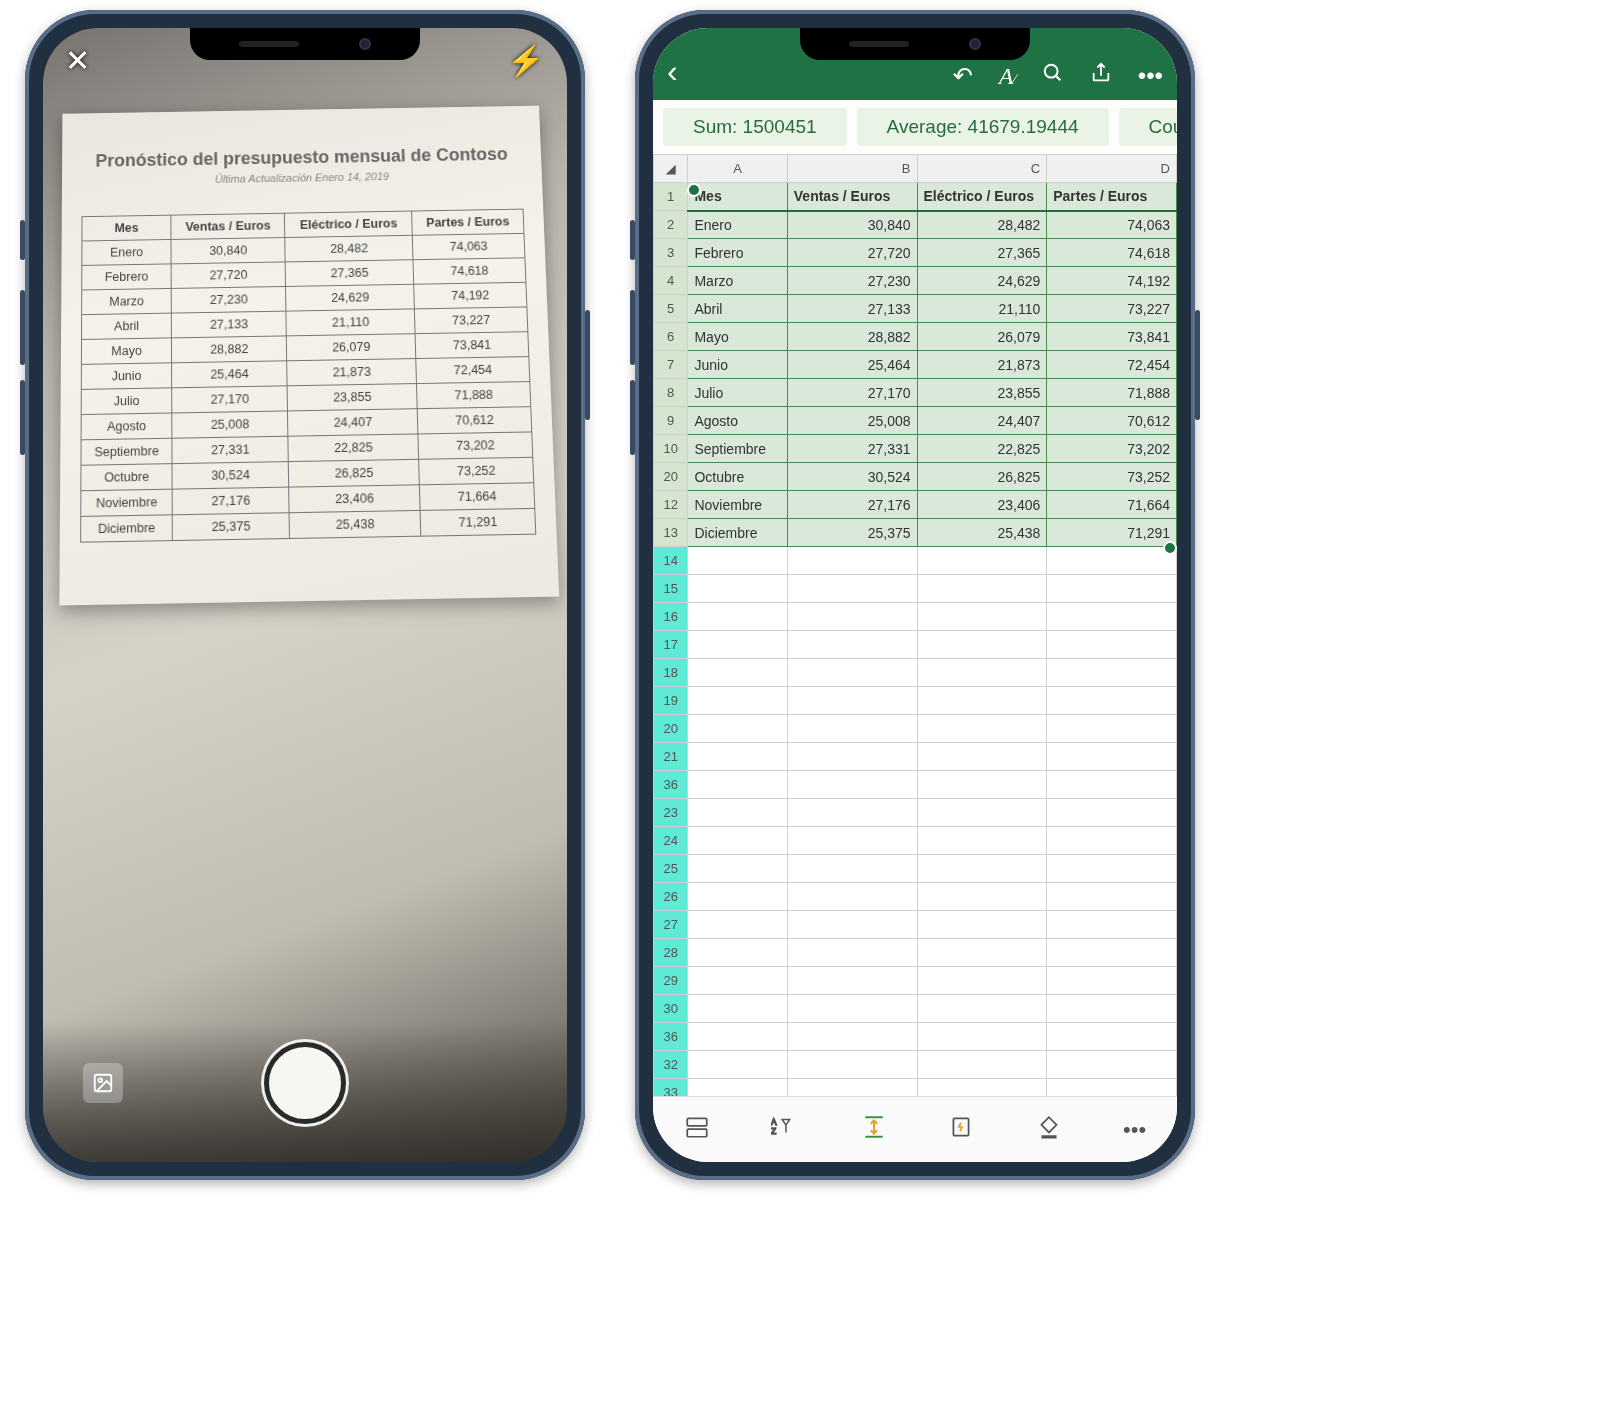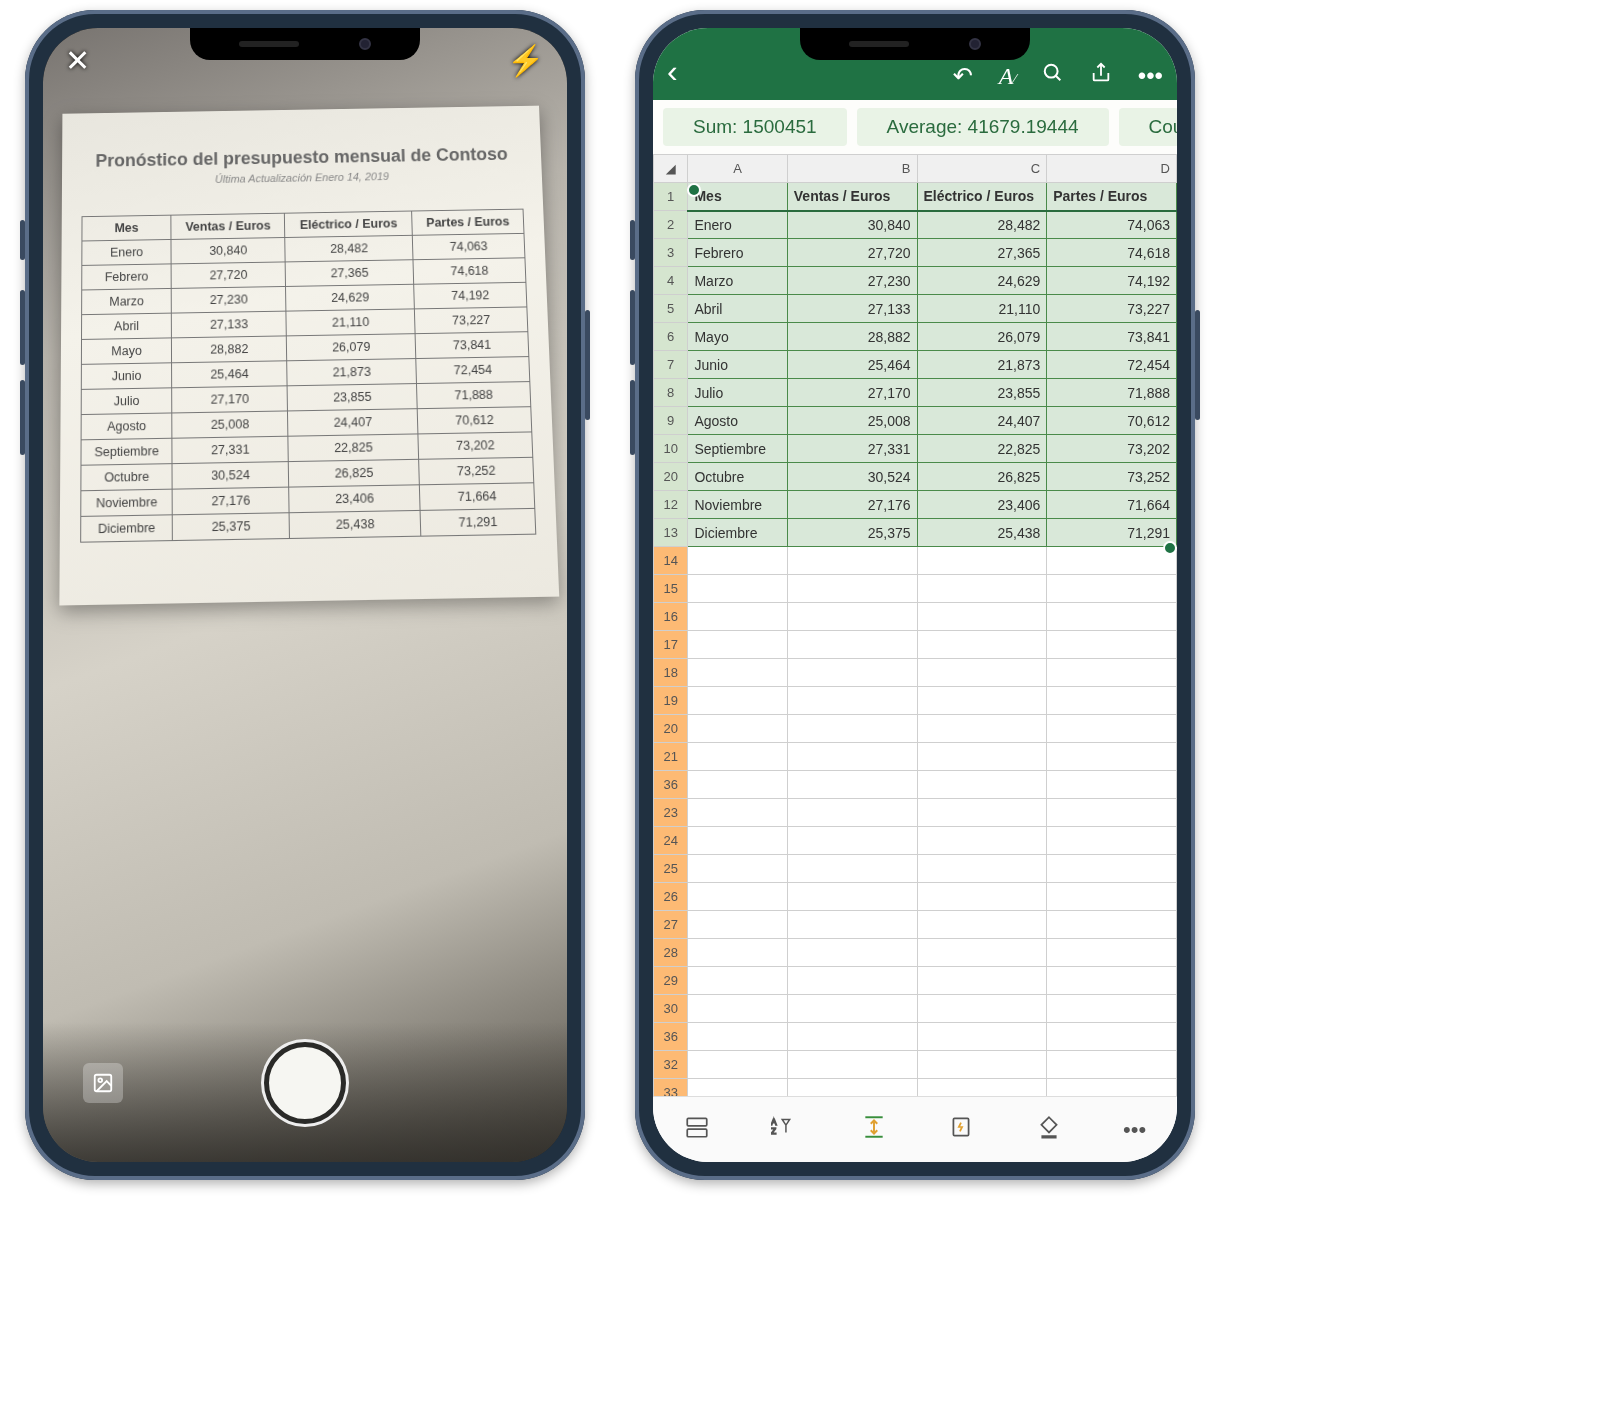--- a/index.html
+++ b/index.html
@@ -106,21 +106,21 @@
   .sheet td,.sheet th{
     border:1px solid #cfcfcf;
     height:28px;
     padding:0 6px;
     white-space:nowrap;
   }
   .sheet thead th{
     background:#f0f0f0;color:#555;font-weight:400;text-align:center;font-size:13px;
   }
   .sheet .rowhdr{
-    background:#fdba74;color:#555;text-align:center;width:34px;font-size:13px;
+    background:#5eead4;color:#555;text-align:center;width:34px;font-size:13px;
   }
   .sheet .corner{background:#f0f0f0;width:34px;}
   .sheet .colA{width:98px;}
   .sheet .colB,.sheet .colC,.sheet .colD{width:128px;text-align:right;}
   .sel-area td{background:#d9e8d9 !important;}
   .sel-area .rowhdr{background:#d5e5cf !important;}
   .databorder td:not(.rowhdr){border:1px solid #4a8a4a;}
   .hdrrow td:not(.rowhdr){font-weight:700;text-align:left !important;border-bottom:2px solid #2a6b3e;}
   .excel-footer{
     height:66px;background:#fafafa;border-top:1px solid #ddd;

